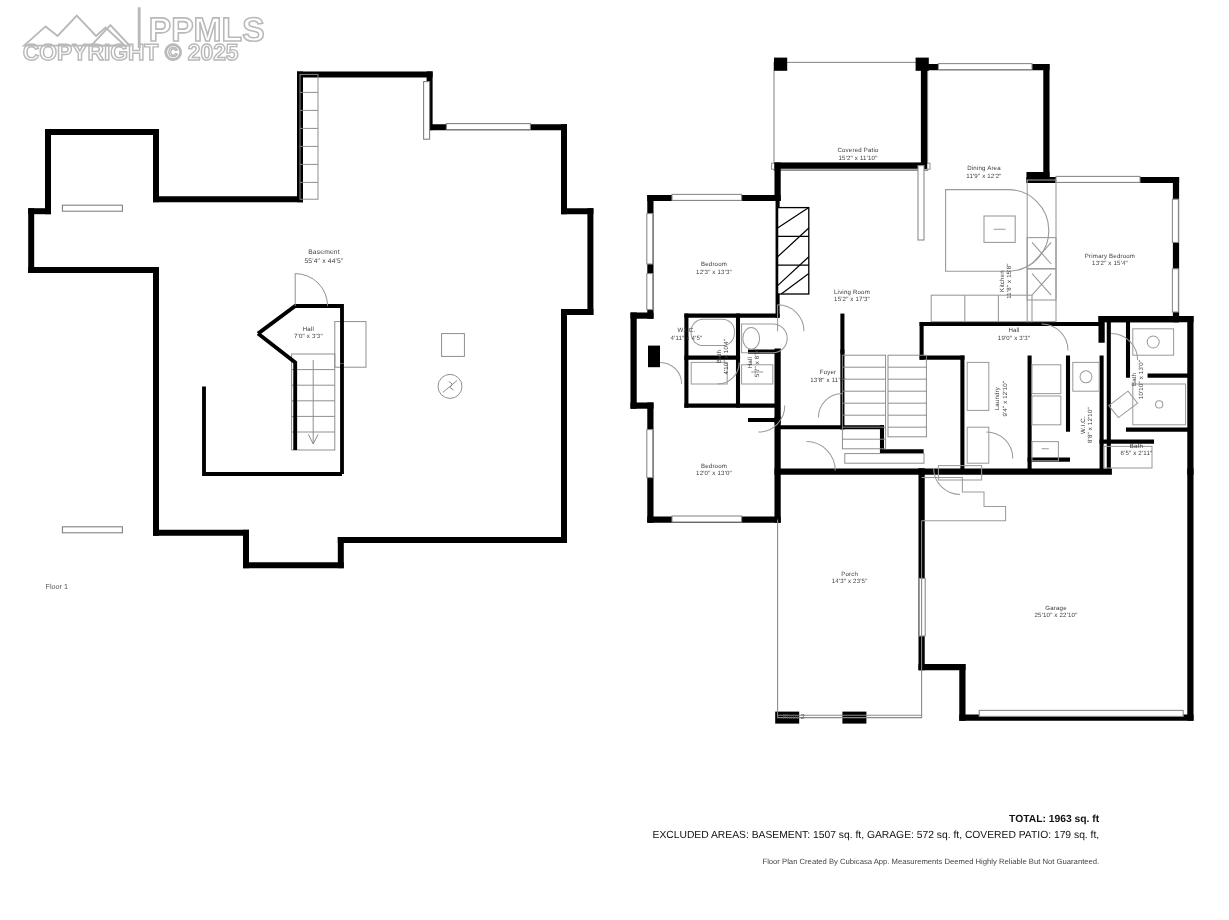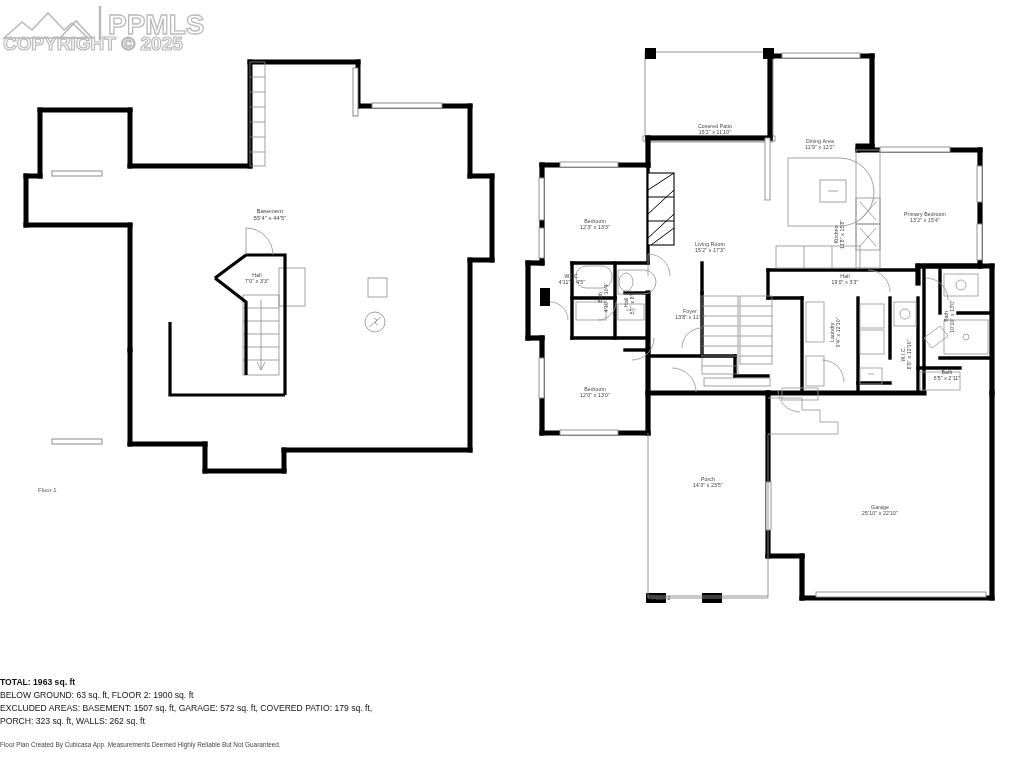--- a/index.html
+++ b/index.html
@@ -3,37 +3,37 @@
 <meta charset="utf-8">
 <title>Floor Plan</title>
 <style>
   html,body{margin:0;padding:0;background:#ffffff;}
   body{
     width:1024px;height:767px;position:relative;overflow:hidden;
     font-family:"Liberation Sans","DejaVu Sans",sans-serif;
     color:#3a3a3a;
   }
   
-  #watermark{position:absolute;left:0;top:0;width:215px;height:52px;text-align:right;}
+  #watermark{position:absolute;left:16px;top:0;width:215px;height:52px;text-align:right;}
   #watermark svg{display:block;}
   
   .plan{position:absolute;}
   #plan-floor1{left:0;top:50px;width:520px;height:470px;}
   #plan-floor2{left:520px;top:38px;width:504px;height:590px;}
   .plan svg{display:block;width:100%;height:100%;}
   
   .rm{position:absolute;text-align:center;line-height:1.22;
       white-space:nowrap;pointer-events:none;}
   .rm .n{display:block;font-size:5.1px;color:#3c3c3c;letter-spacing:.15px;}
   .rm .d{display:block;font-size:5.1px;color:#3c3c3c;letter-spacing:.15px;}
   .rm.big .n,.rm.big .d{font-size:5.6px;}
   .rm.rot90{transform:rotate(-90deg);transform-origin:center center;}
   .floorlabel{position:absolute;font-size:6px;color:#555;}
   
-  #footer{position:absolute;left:0;top:676px;width:916px;text-align:left;}
+  #footer{position:absolute;left:0;top:676px;width:916px;text-align:right;}
   #footer .t{font-size:8.6px;font-weight:bold;color:#111;line-height:1.52;}
   #footer .l{font-size:8.6px;color:#111;line-height:1.52;}
   #footer .c{font-size:6.4px;color:#444;margin-top:13px;}
 </style>
 </head>
 <body>
 
 <div id="watermark">
   <svg viewBox="0 0 215 52" width="215" height="52" aria-hidden="true">
     <g fill="none" stroke="#b9b9b9" stroke-width="1.6">
@@ -372,17 +372,15 @@
   </div>
   <div class="rm" style="left:305px;top:466px;width:110px;">
     <span class="n">Garage</span>
     <span class="d">25'10" x 22'10"</span>
   </div>
   <div class="floorlabel" style="left:132px;top:557px;">Floor 2</div>
 </div>
 
 <div id="footer">
   <div class="t">TOTAL: 1963 sq. ft</div>
-  <div class="l">BELOW GROUND: 63 sq. ft, FLOOR 2: 1900 sq. ft</div>
   <div class="l">EXCLUDED AREAS: BASEMENT: 1507 sq. ft, GARAGE: 572 sq. ft, COVERED PATIO: 179 sq. ft,</div>
-  <div class="l">PORCH: 323 sq. ft, WALLS: 262 sq. ft</div>
   <div class="c">Floor Plan Created By Cubicasa App. Measurements Deemed Highly Reliable But Not Guaranteed.</div>
 </div>
 
 </body></html>

